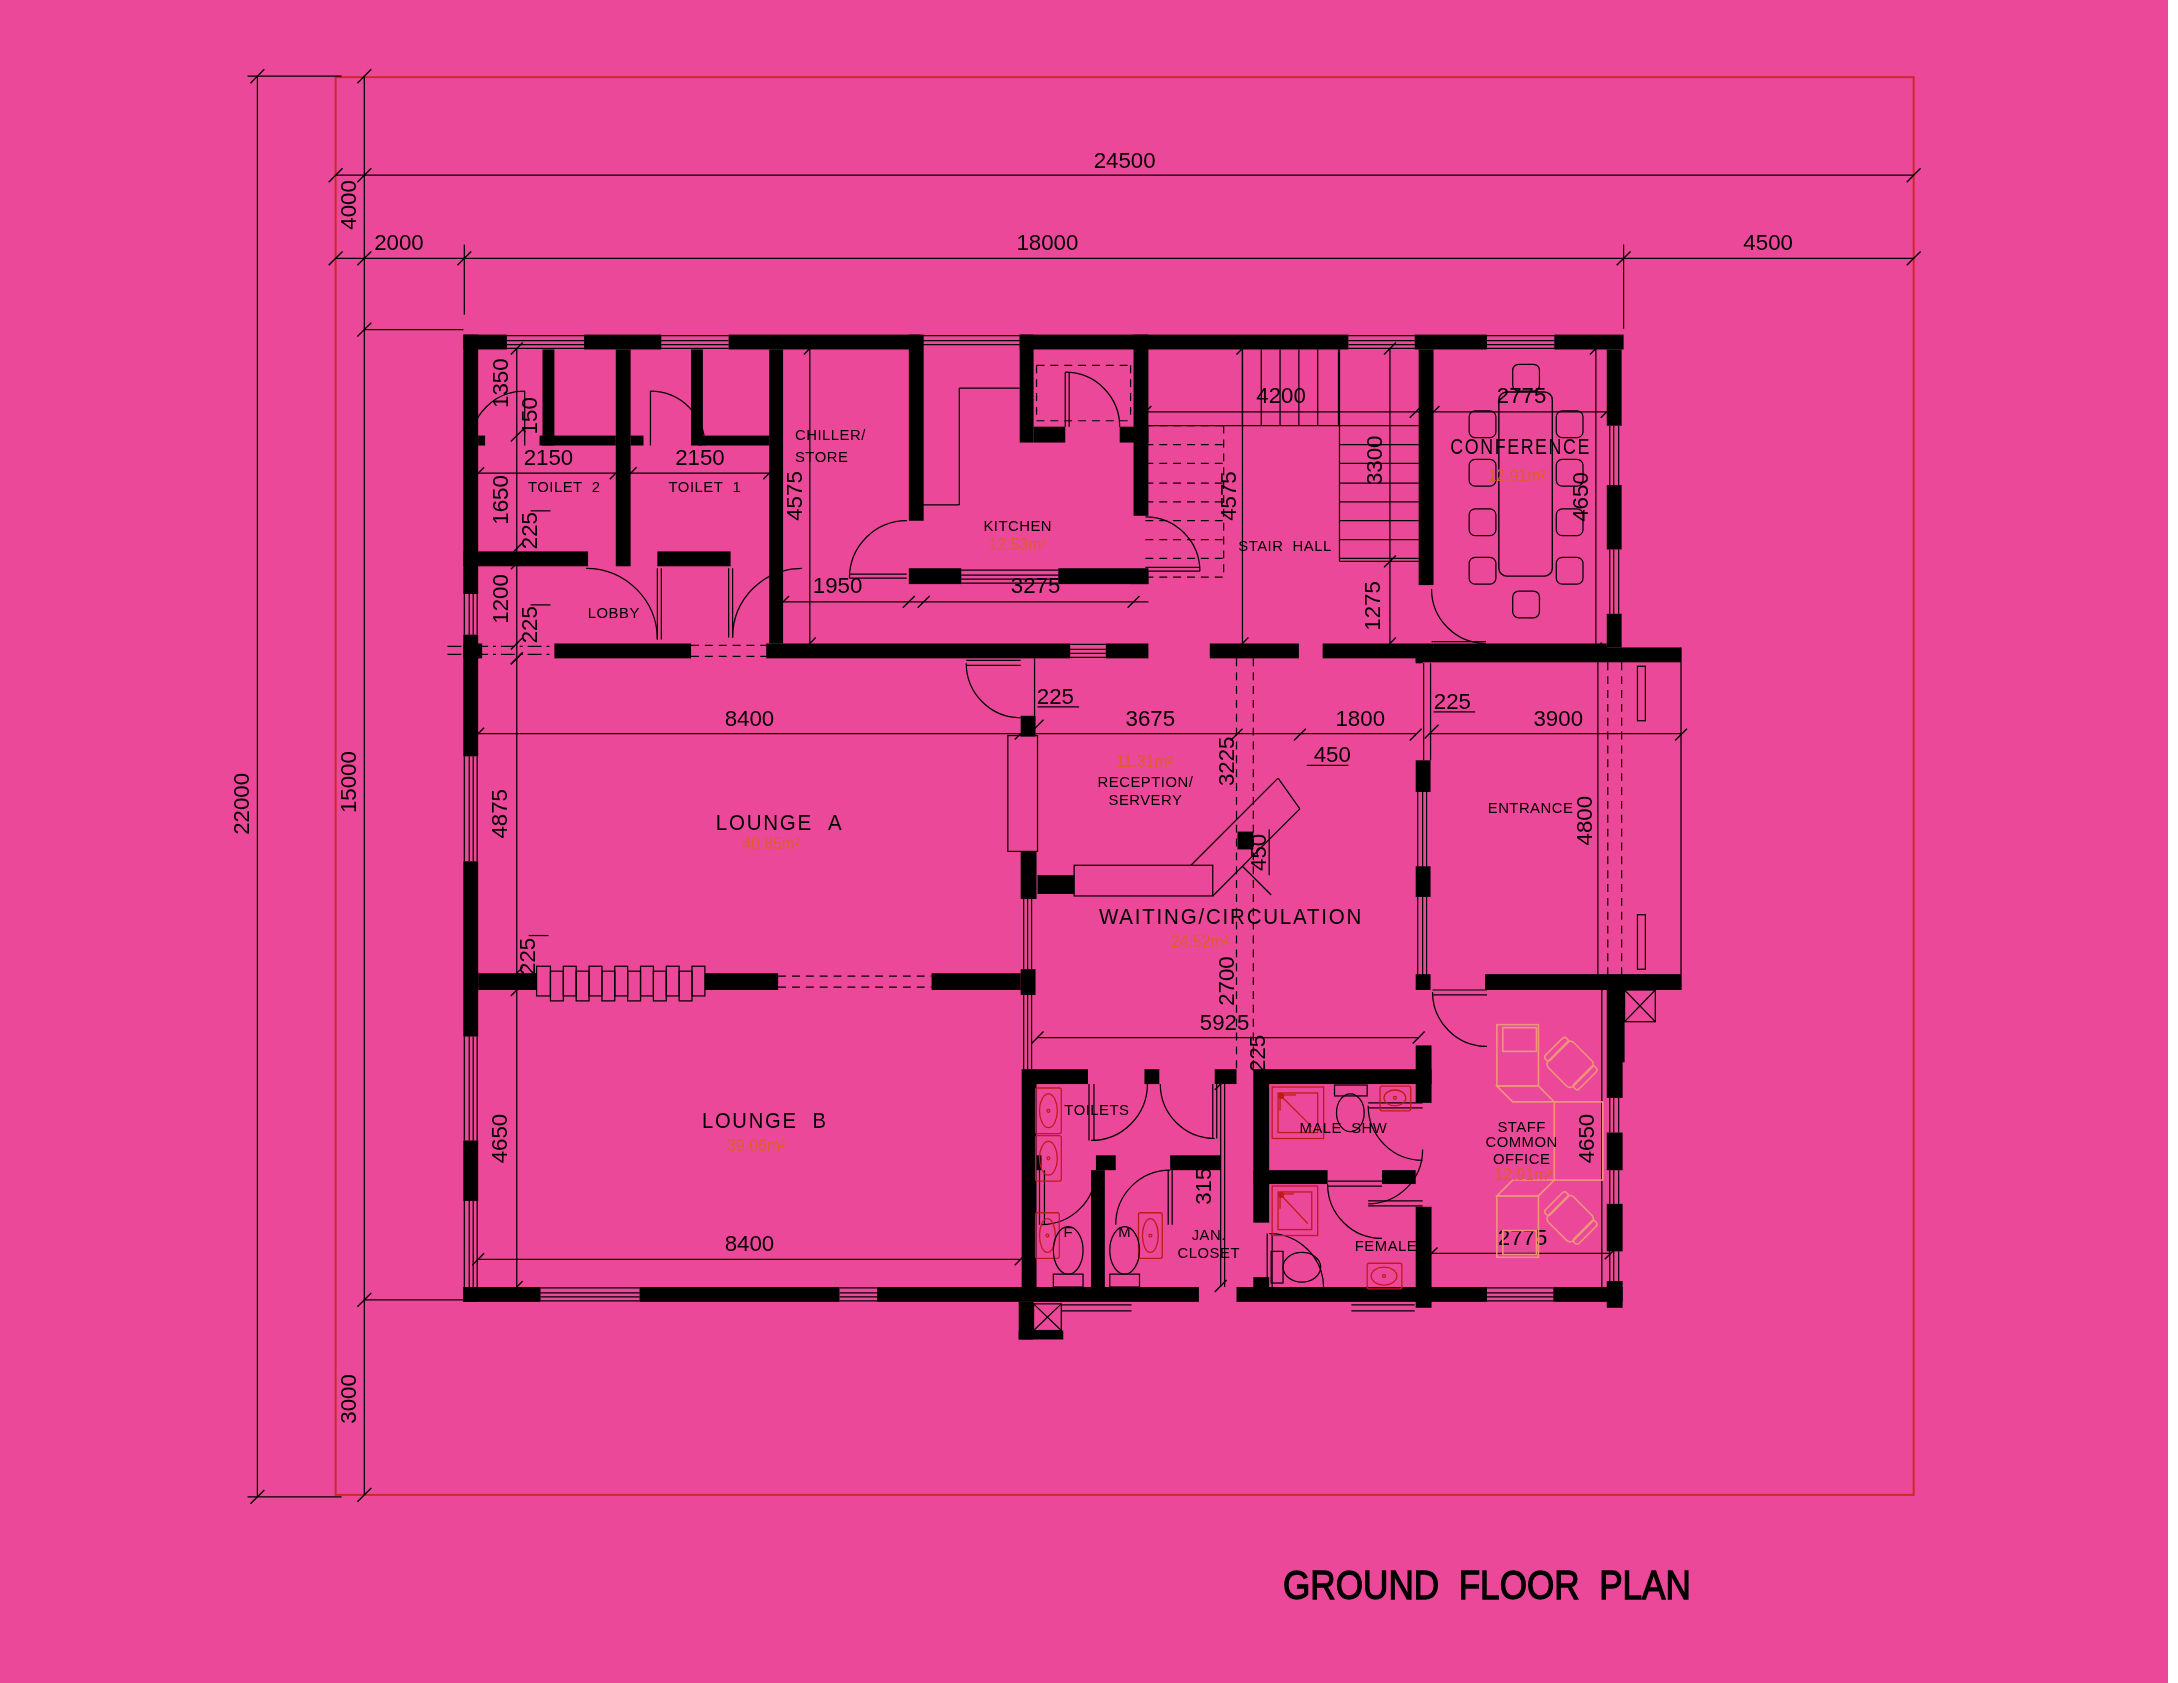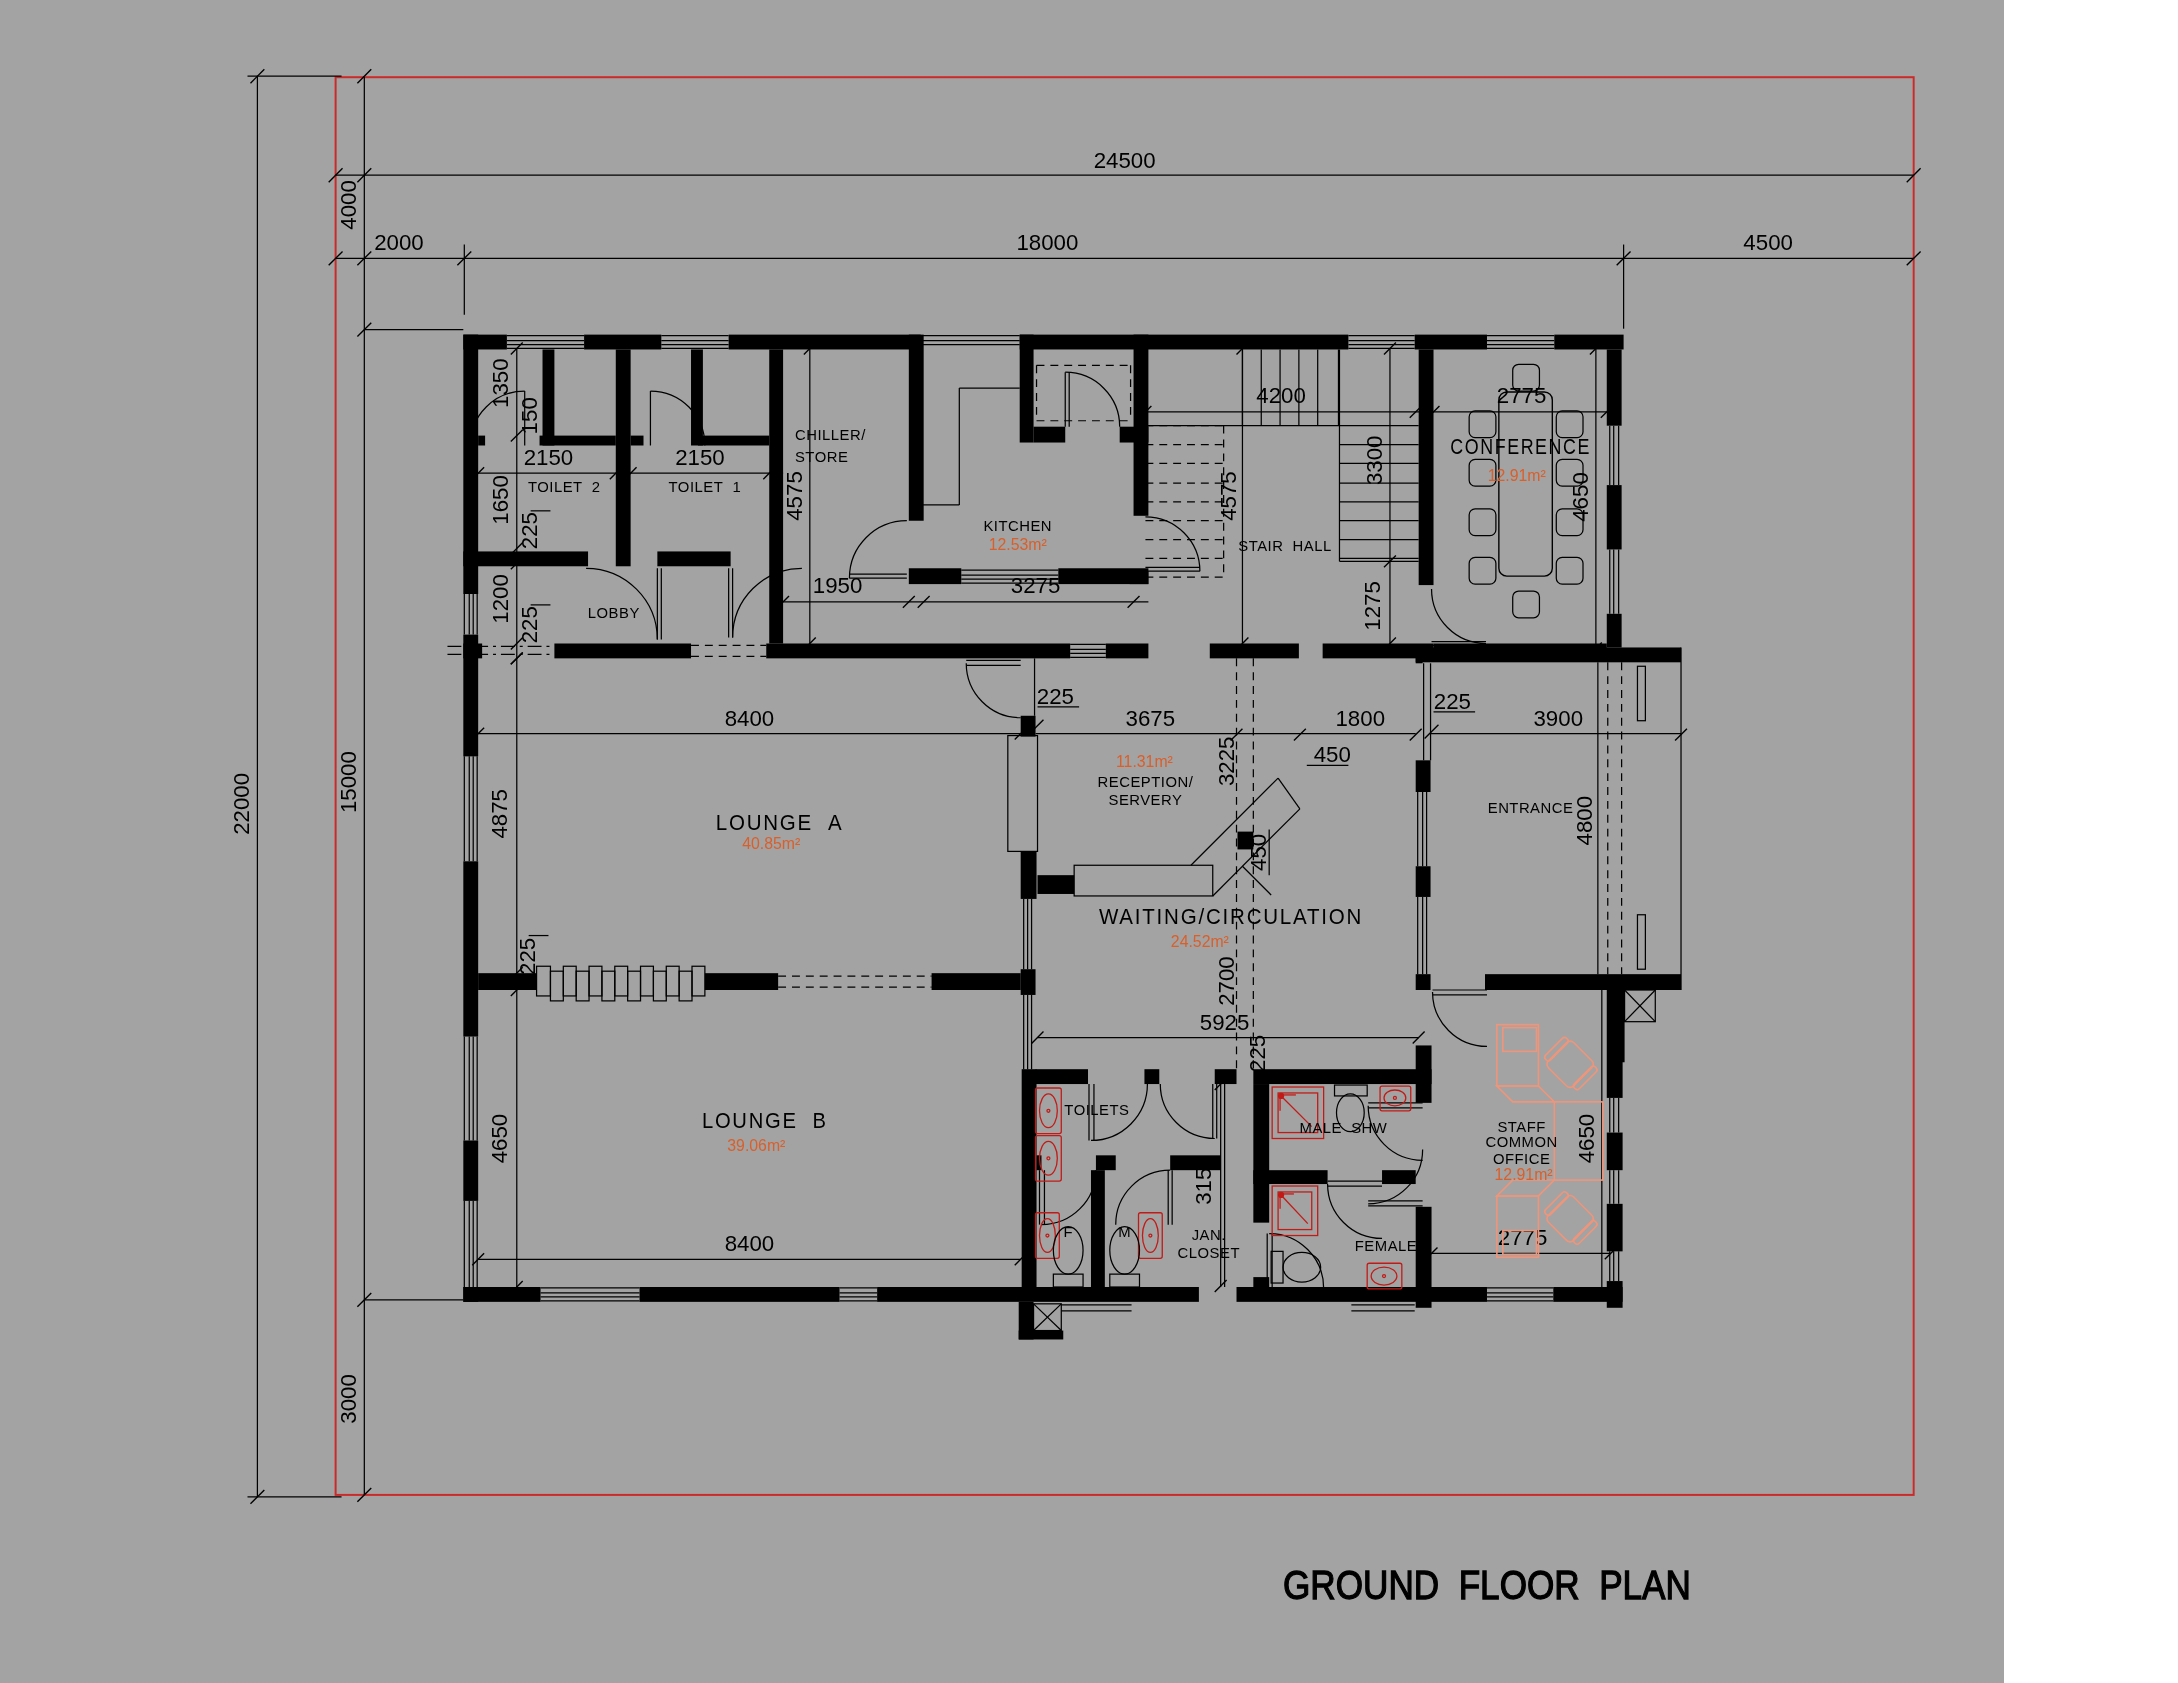--- a/index.html
+++ b/index.html
@@ -1,16 +1,16 @@
 <!DOCTYPE html>
 <html><head>
 <meta charset="utf-8">
 <style>
   html,body{margin:0;padding:0;background:#ffffff;}
-  .page{width:2004px;height:1683px;position:relative;background:#a3a3a3;overflow:hidden;}
+  .page{width:2168px;height:1683px;position:relative;background:#ec4899;overflow:hidden;}
   svg{position:absolute;top:0;left:0;}
   text{font-family:"Liberation Sans",sans-serif;fill:#000;}
   .dim{font-size:22.5px;}
   .rm{font-size:15px;letter-spacing:0.5px;}
   .rm2{font-size:23px;letter-spacing:2px;}
   .area{font-size:16px;fill:#d95f2b;}
   .thin{stroke:#000;stroke-width:1.25;fill:none;}
   .thk{stroke:#000;stroke-width:1.4;fill:none;}
   .dash{stroke:#000;stroke-width:1.25;fill:none;stroke-dasharray:8,6;}
   .dashdot{stroke:#000;stroke-width:1.25;fill:none;stroke-dasharray:14,5,3,5;}

